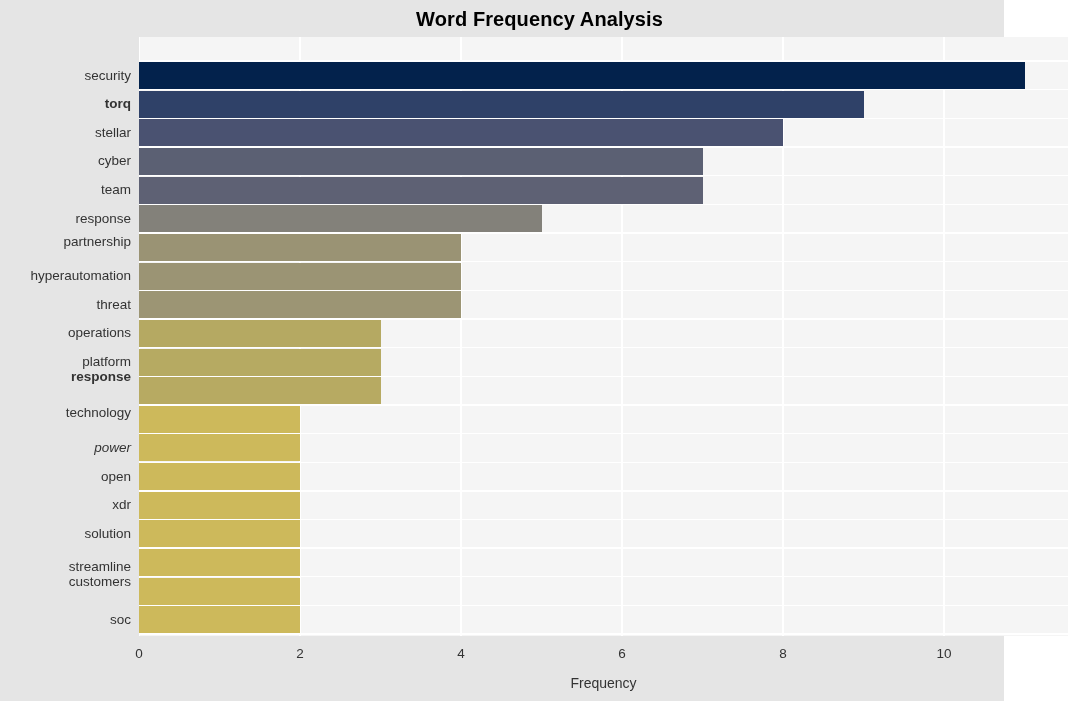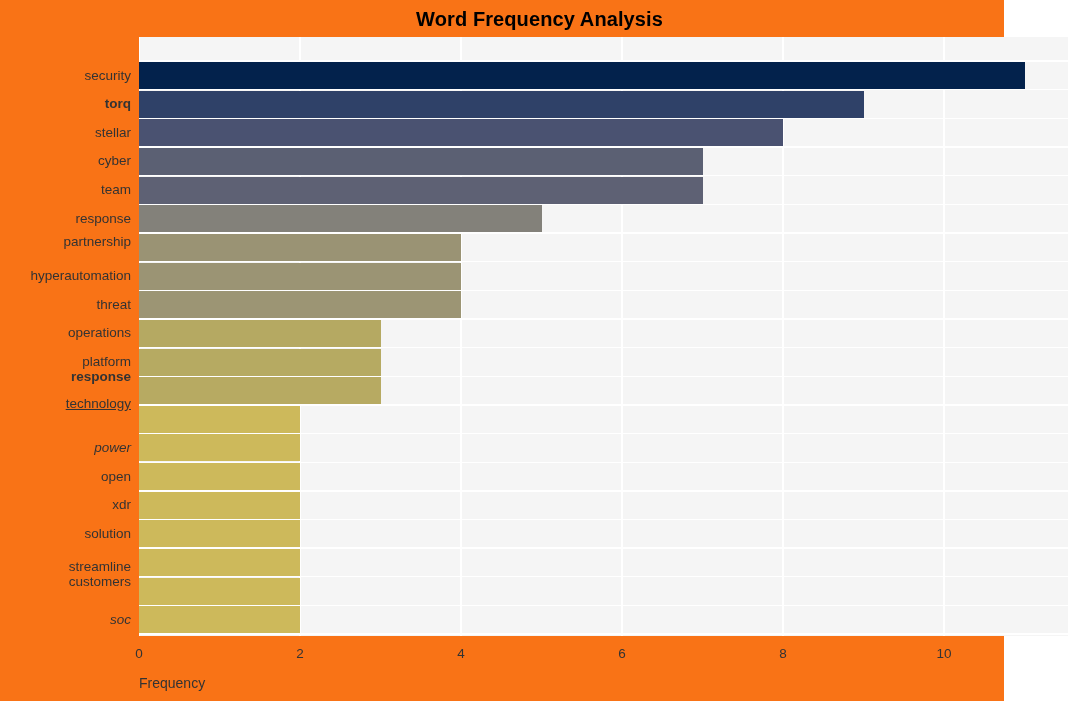--- a/index.html
+++ b/index.html
@@ -13,21 +13,21 @@
     height: 701px;
     overflow: hidden;
     font-family: "Liberation Sans", sans-serif;
     -webkit-font-smoothing: antialiased;
   }
 
   #figure {
     position: relative;
     width: 1004px;
     height: 701px;
-    background: #f97316;
+    background: #e5e5e5;
   }
 
   
   #chart-title {
     position: absolute;
     left: 0;
     top: 6px;
     width: 1079px;
     text-align: center;
     font-size: 20px;
@@ -113,21 +113,21 @@
     line-height: 18px;
     white-space: nowrap;
   }
 
   
   #x-axis-title {
     position: absolute;
     left: 139px;
     top: 674px;
     width: 929px;
-    text-align: left;
+    text-align: center;
     font-size: 14px;
     color: #333333;
     line-height: 18px;
   }
 </style>
 </head>
 <body>
 
 <div id="figure">
 
@@ -193,28 +193,28 @@
       <div class="y-tick-label" style="top: 87.8px;">stellar</div>
       <div class="y-tick-label" style="top: 116.45px;">cyber</div>
       <div class="y-tick-label" style="top: 145.1px;">team</div>
       <div class="y-tick-label" style="top: 173.75px;">response</div>
       <div class="y-tick-label" style="top: 197px;">partnership</div>
       <div class="y-tick-label" style="top: 231.05px;">hyperautomation</div>
       <div class="y-tick-label" style="top: 259.7px;">threat</div>
       <div class="y-tick-label" style="top: 288.35px;">operations</div>
       <div class="y-tick-label" style="top: 317px;">platform</div>
       <div class="y-tick-label" style="top: 332px; font-weight: bold;">response</div>
-      <div class="y-tick-label" style="top: 359px; text-decoration: underline;">technology</div>
+      <div class="y-tick-label" style="top: 368px;">technology</div>
       <div class="y-tick-label" style="top: 402.95px; font-style: italic;">power</div>
       <div class="y-tick-label" style="top: 431.6px; padding-left: 30px;">open</div>
       <div class="y-tick-label" style="top: 460.25px;">xdr</div>
       <div class="y-tick-label" style="top: 488.9px;">solution</div>
       <div class="y-tick-label" style="top: 522px;">streamline</div>
       <div class="y-tick-label" style="top: 537px;">customers</div>
-      <div class="y-tick-label" style="top: 574.85px; font-style: italic;">soc</div>
+      <div class="y-tick-label" style="top: 574.85px;">soc</div>
     </div>
   <div id="x-labels">
       <div class="x-tick-label" style="left: 139px;">0</div>
       <div class="x-tick-label" style="left: 300.005px;">2</div>
       <div class="x-tick-label" style="left: 461.01px;">4</div>
       <div class="x-tick-label" style="left: 622.016px;">6</div>
       <div class="x-tick-label" style="left: 783.021px;">8</div>
       <div class="x-tick-label" style="left: 944.026px;">10</div>
     </div>
 

